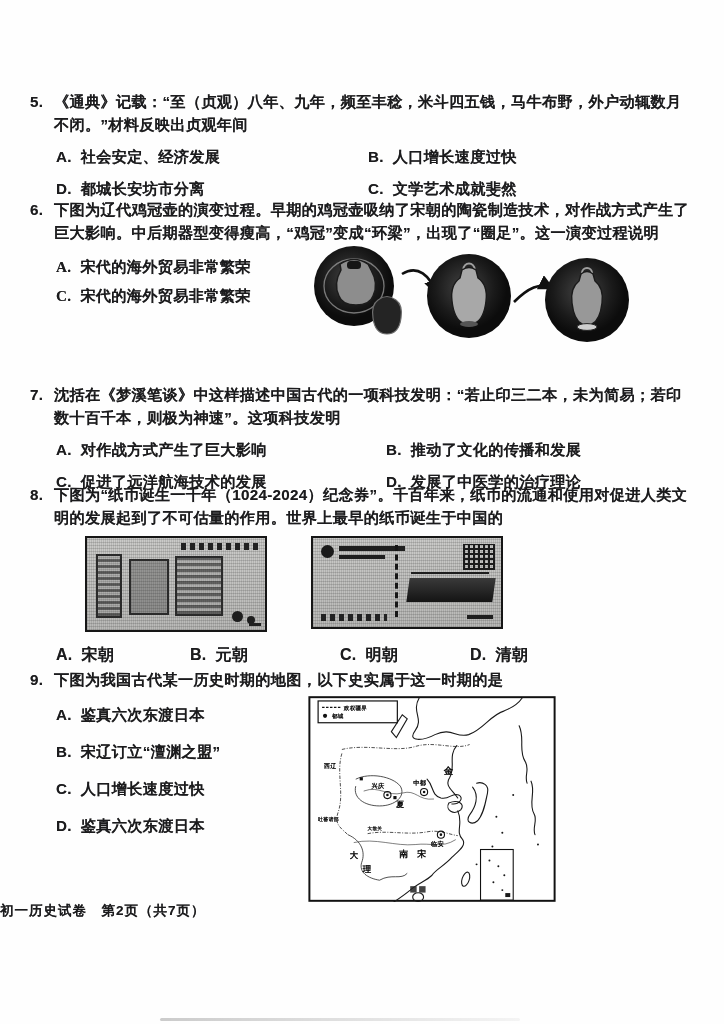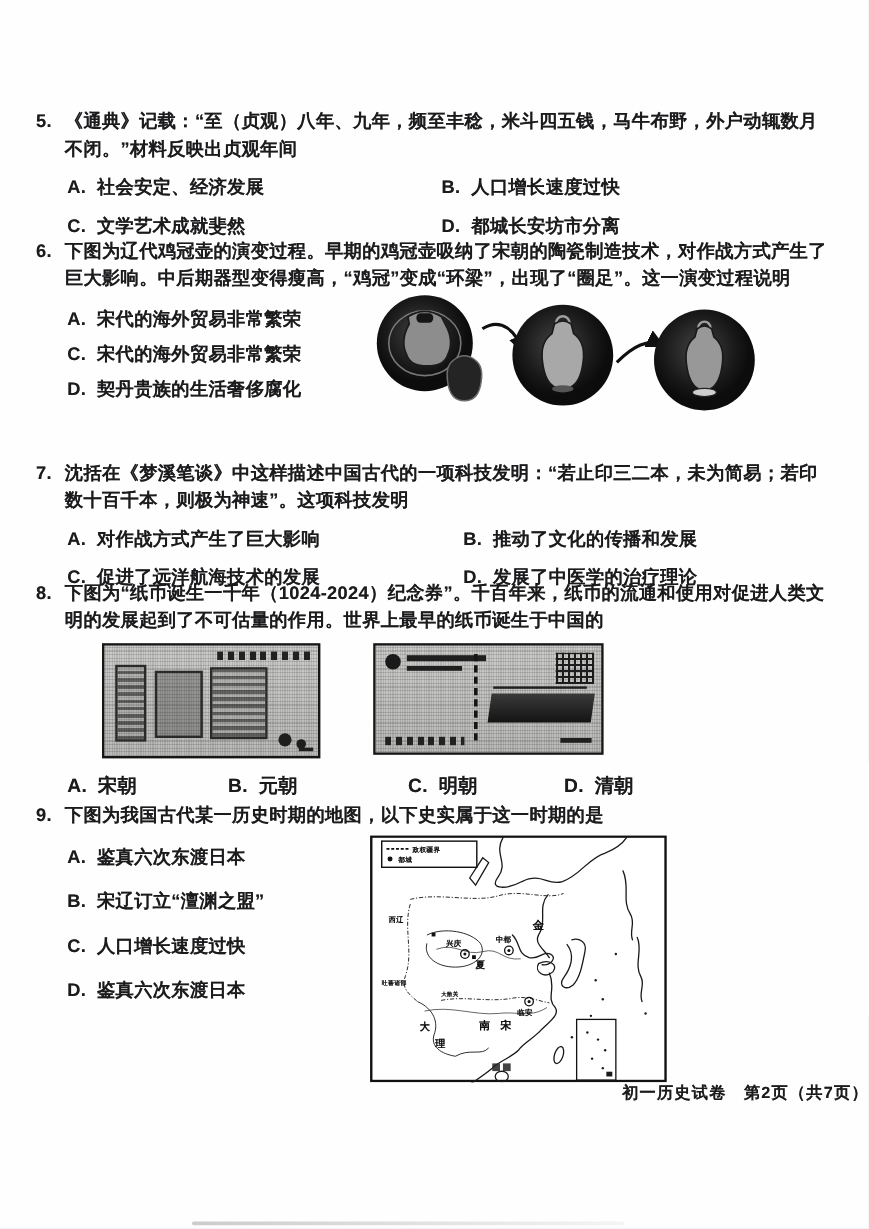--- a/index.html
+++ b/index.html
@@ -45,21 +45,21 @@
   .n-band{background:linear-gradient(#3a3a3a,#141414);transform:skewX(-8deg);}
   .n-dots{background:
       repeating-linear-gradient(0deg,#1c1c1c 0 2px,transparent 2px 5px),
       repeating-linear-gradient(90deg,#1c1c1c 0 2px,transparent 2px 5px);}
 
   
   .q8opts{position:relative;height:22px;margin-top:13px;font-size:16px;}
   .q8opts .opt{position:absolute;top:0;white-space:nowrap;}
 
   
-  .footer{position:absolute;top:902px;left:0;width:724px;text-align:right;
+  .footer{position:absolute;top:902px;left:0;width:724px;text-align:left;
     font-size:13.5px;letter-spacing:1px;}
   .smudge{position:absolute;left:160px;bottom:3px;width:360px;height:3px;
     background:linear-gradient(90deg,rgba(0,0,0,.20),rgba(0,0,0,.04));border-radius:2px;}
 
   
   .map{position:absolute;left:278px;top:28px;}
   .map .mborder{fill:#ffffff;stroke:#111;stroke-width:2;}
   .map .coast path,.map .coast ellipse{fill:none;stroke:#191919;stroke-width:1.1;stroke-linecap:round;}
   .map .bound path{fill:none;stroke:#222;stroke-width:.8;}
   .map .dashdot{stroke-dasharray:3.5 1.5 1 1.5;}
@@ -79,35 +79,34 @@
 <div class="page">
 
   <div class="q" style="top:90px;">
     <div class="stem">
       <span class="qnum">5.</span>
       <span class="stemtext">《通典》记载：“至（贞观）八年、九年，频至丰稔，米斗四五钱，马牛布野，外户动辄数月不闭。”材料反映出贞观年间</span>
     </div>
     <div class="opts-grid g2-q5">
       <span class="opt"><b class="ol">A.</b><span>社会安定、经济发展</span></span>
       <span class="opt"><b class="ol">B.</b><span>人口增长速度过快</span></span>
+      <span class="opt"><b class="ol">D.</b><span>都城长安坊市分离</span></span>
       <span class="opt"><b class="ol">C.</b><span>文学艺术成就斐然</span></span>
-      <span class="opt"><b class="ol">D.</b><span>都城长安坊市分离</span></span>
     </div>
   </div>
 
   <div class="q" style="top:198px;">
     <div class="stem">
       <span class="qnum">6.</span>
       <span class="stemtext">下图为辽代鸡冠壶的演变过程。早期的鸡冠壶吸纳了宋朝的陶瓷制造技术，对作战方式产生了巨大影响。中后期器型变得瘦高，“鸡冠”变成“环梁”，出现了“圈足”。这一演变过程说明</span>
     </div>
     <div class="q6row">
-      <div class="opts-col" style="width:248px;">
+      <div class="opts-col" style="width:248px;font-family:Liberation Serif, serif;">
         <span class="opt"><b class="ol">A.</b><span>宋代的海外贸易非常繁荣</span></span>
         <span class="opt"><b class="ol">C.</b><span>宋代的海外贸易非常繁荣</span></span>
-        <span class="opt"><b class="ol">D.</b><span>契丹贵族的生活奢侈腐化</span></span>
       </div>
       <svg class="pots" width="330" height="118" viewBox="0 0 330 118">
         <defs>
           <marker id="ah" markerWidth="8" markerHeight="8" refX="5" refY="3" orient="auto">
             <path d="M0,0 L6,3 L0,6 Z" fill="#101010"></path>
           </marker>
           <radialGradient id="dk1" cx="45%" cy="40%">
               <stop offset="0%" stop-color="#444"></stop>
               <stop offset="70%" stop-color="#1a1a1a"></stop>
               <stop offset="100%" stop-color="#0c0c0c"></stop>

